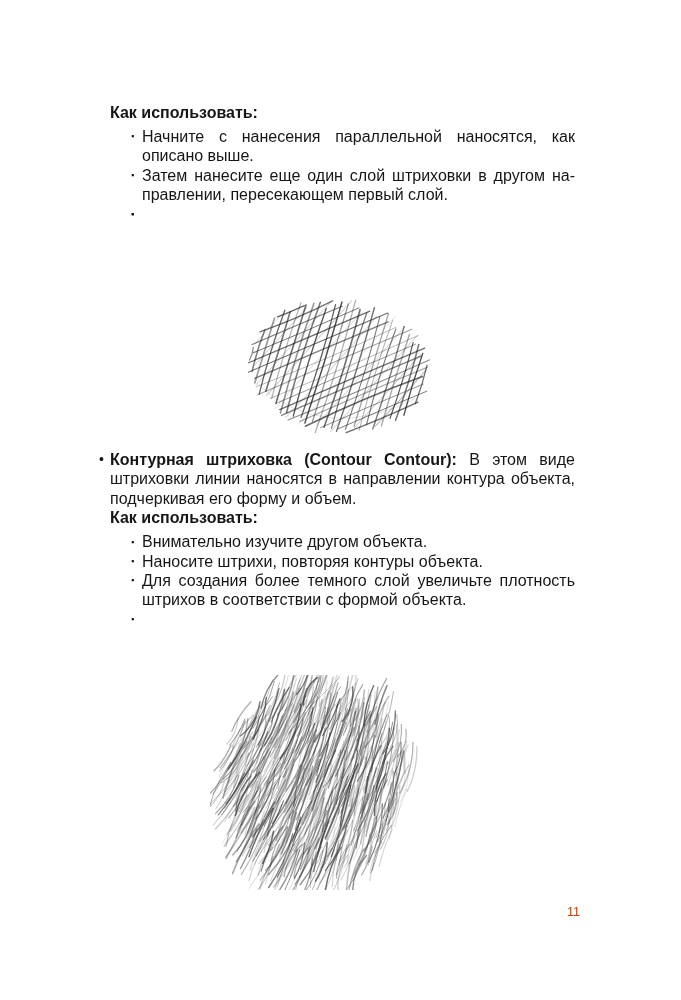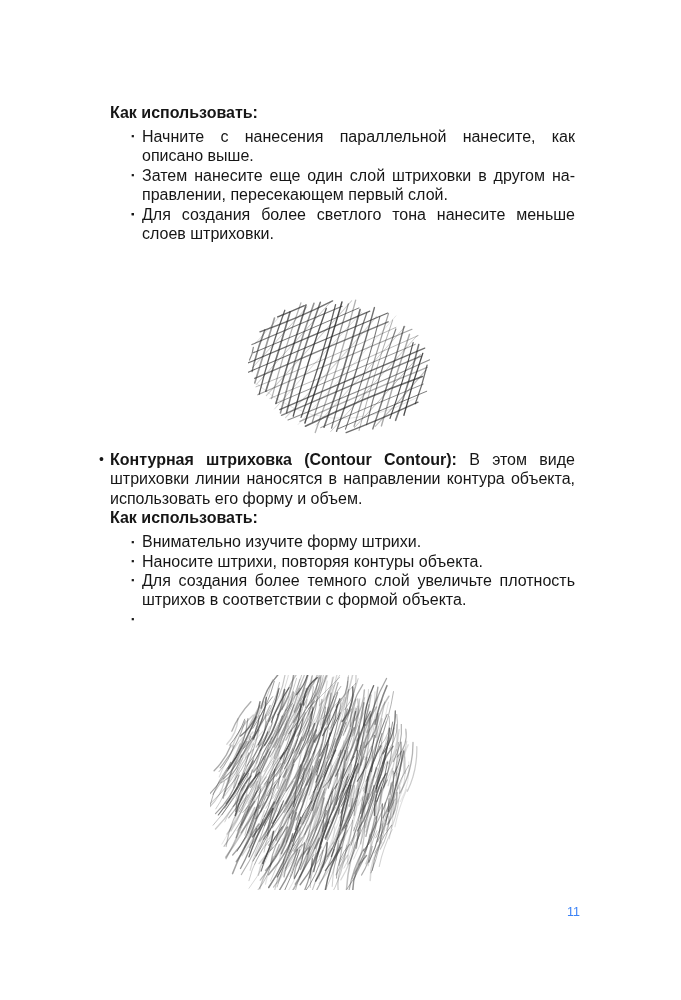--- a/index.html
+++ b/index.html
@@ -15,44 +15,43 @@
   .h{font-weight:700;}
   .list{margin-top:4.5px;}
   .item{position:relative;padding-left:32px;text-align:justify;}
   .sq{position:absolute;left:21px;top:0.5px;font-size:9px;line-height:19.4px;}
   .term{position:relative;text-align:justify;}
   .rb{position:absolute;left:-11px;top:0;font-size:14px;line-height:19.4px;}
   .b{font-weight:700;}
   figure{margin:0;padding:0;}
   .fig1{position:absolute;left:248px;top:292px;width:182px;height:150px;}
   .fig2{position:absolute;left:210px;top:675px;width:215px;height:215px;}
-  .pageno{position:absolute;left:567px;top:905px;font-size:12.5px;color:#3b82f6;}
+  .pageno{position:absolute;left:567px;top:905px;font-size:12.5px;color:#c2410c;}
 </style>
 </head>
 <body>
 
 <div class="page">
 
   <section class="block s1">
     <div class="h">Как использовать:</div>
     <div class="list">
       <div class="item">
         <span class="sq">▪</span>
-        <span>Начните с нанесения параллельной нанесите, как описано выше.</span>
+        <span>Начните с нанесения параллельной наносятся, как описано выше.</span>
       </div>
       <div class="item">
         <span class="sq">▪</span>
         <span>Затем нанесите еще один слой штриховки в другом на­правлении, пересекающем первый слой.</span>
       </div>
       <div class="item">
         <span class="sq">▪</span>
       </div>
       <div class="item">
         <span class="sq">▪</span>
-        <span>Для создания более светлого тона нанесите меньше слоев штриховки.</span>
       </div>
     </div>
   </section>
 
   <figure class="fig1" id="fig-cross"><svg viewBox="0 0 182 150" width="182" height="150">
         <g transform="rotate(7 91 75)">
           <path d="M1.3 79.0 Q3.8 72.4 3.6 65.9" fill="none" stroke="#222222" stroke-linecap="round" stroke-width="1.18" stroke-opacity="0.56"></path>
           <path d="M5.3 90.0 Q7.4 68.2 12.9 47.2" fill="none" stroke="#222222" stroke-linecap="round" stroke-width="1.45" stroke-opacity="0.58"></path>
           <path d="M9.3 101.1 Q15.4 67.4 21.0 34.2" fill="none" stroke="#222222" stroke-linecap="round" stroke-width="1.61" stroke-opacity="0.46"></path>
           <path d="M15.1 111.6 Q20.3 68.2 30.3 25.3" fill="none" stroke="#222222" stroke-linecap="round" stroke-width="1.29" stroke-opacity="0.70"></path>
@@ -108,27 +107,27 @@
           <path d="M75.5 135.4 Q113.8 82.8 151.7 26.7" fill="none" stroke="#222222" stroke-linecap="round" stroke-width="0.79" stroke-opacity="0.25"></path>
           <path d="M90.6 140.1 Q128.5 85.6 164.9 34.1" fill="none" stroke="#222222" stroke-linecap="round" stroke-width="0.93" stroke-opacity="0.23"></path>
           <path d="M113.6 133.4 Q142.4 94.1 170.3 52.5" fill="none" stroke="#222222" stroke-linecap="round" stroke-width="0.91" stroke-opacity="0.29"></path>
           <path d="M134.2 129.5 Q157.0 99.5 177.8 67.3" fill="none" stroke="#222222" stroke-linecap="round" stroke-width="1.02" stroke-opacity="0.31"></path>
           <path d="M12 102 Q88 154 172 96" fill="none" stroke="#222222" stroke-width="0.8" stroke-opacity="0.15"></path>
         </g>
       </svg></figure>
 
   <section class="block s2">
     <div class="term">
-      <span class="rb">•</span><span class="b">Контурная штриховка (Contour Contour):</span><span> В этом виде штриховки линии наносятся в направлении контура объ­екта, использовать его форму и объем.</span>
+      <span class="rb">•</span><span class="b">Контурная штриховка (Contour Contour):</span><span> В этом виде штриховки линии наносятся в направлении контура объ­екта, подчеркивая его форму и объем.</span>
     </div>
     <div class="h">Как использовать:</div>
     <div class="list">
       <div class="item">
         <span class="sq">▪</span>
-        <span>Внимательно изучите форму штрихи.</span>
+        <span>Внимательно изучите другом объекта.</span>
       </div>
       <div class="item">
         <span class="sq">▪</span>
         <span>Наносите штрихи, повторяя контуры объекта.</span>
       </div>
       <div class="item">
         <span class="sq">▪</span>
         <span>Для создания более темного слой увеличьте плотность штрихов в соответствии с формой объекта.</span>
       </div>
       <div class="item">

